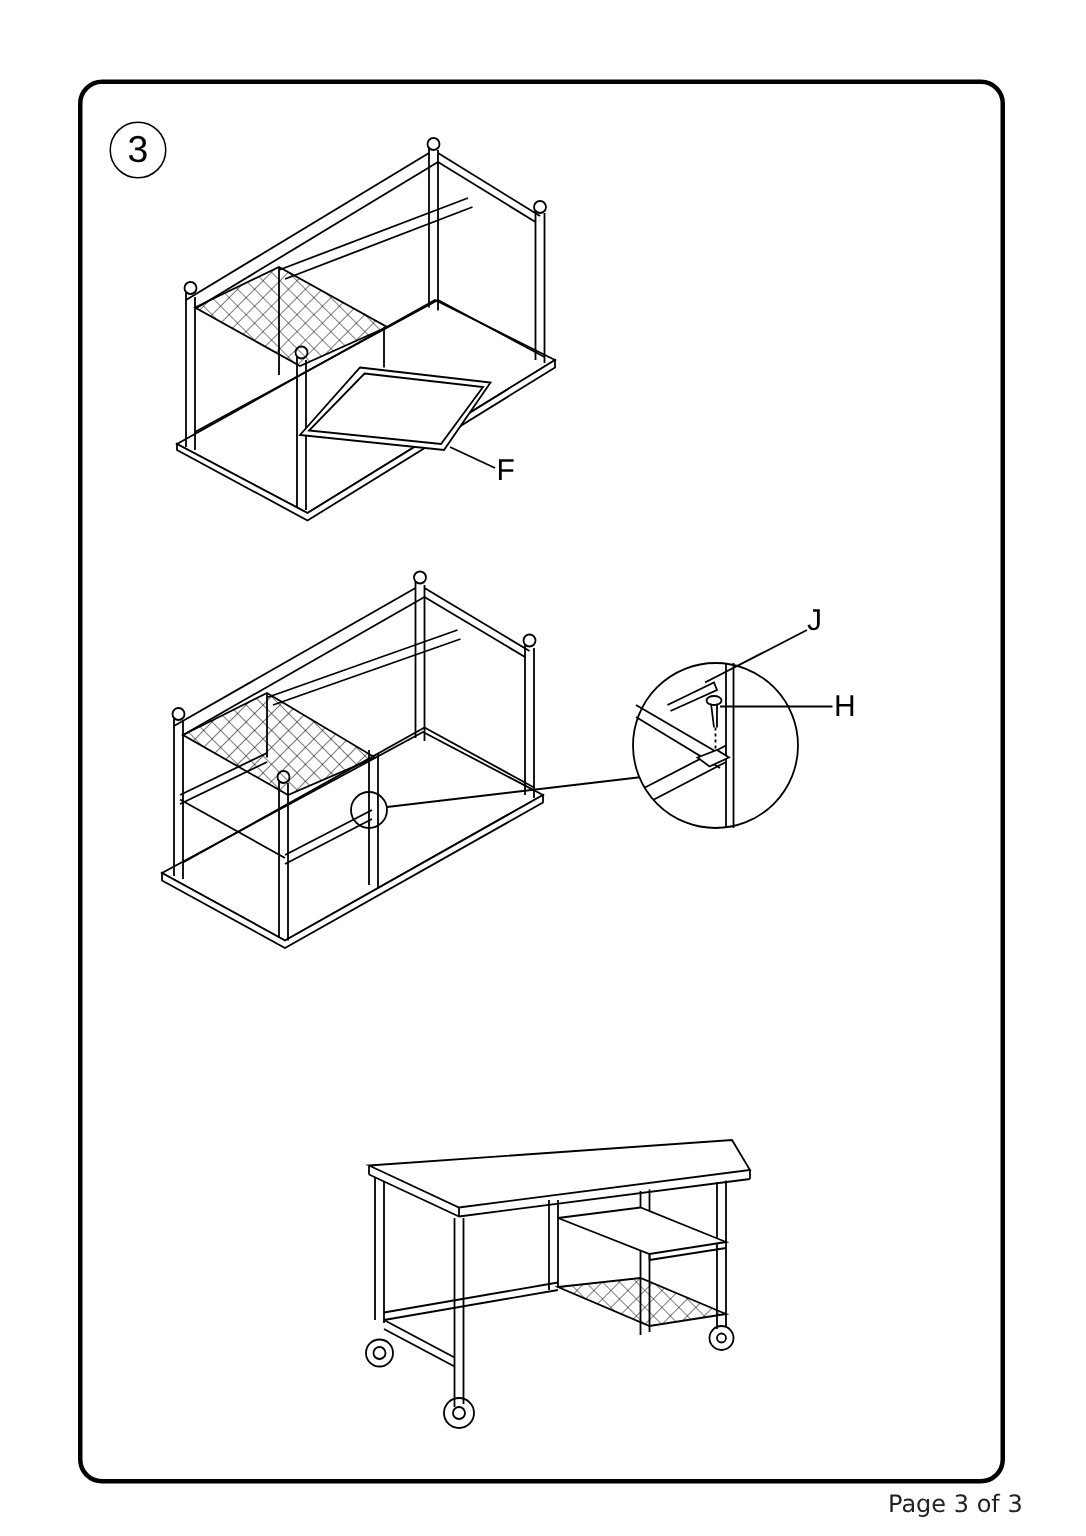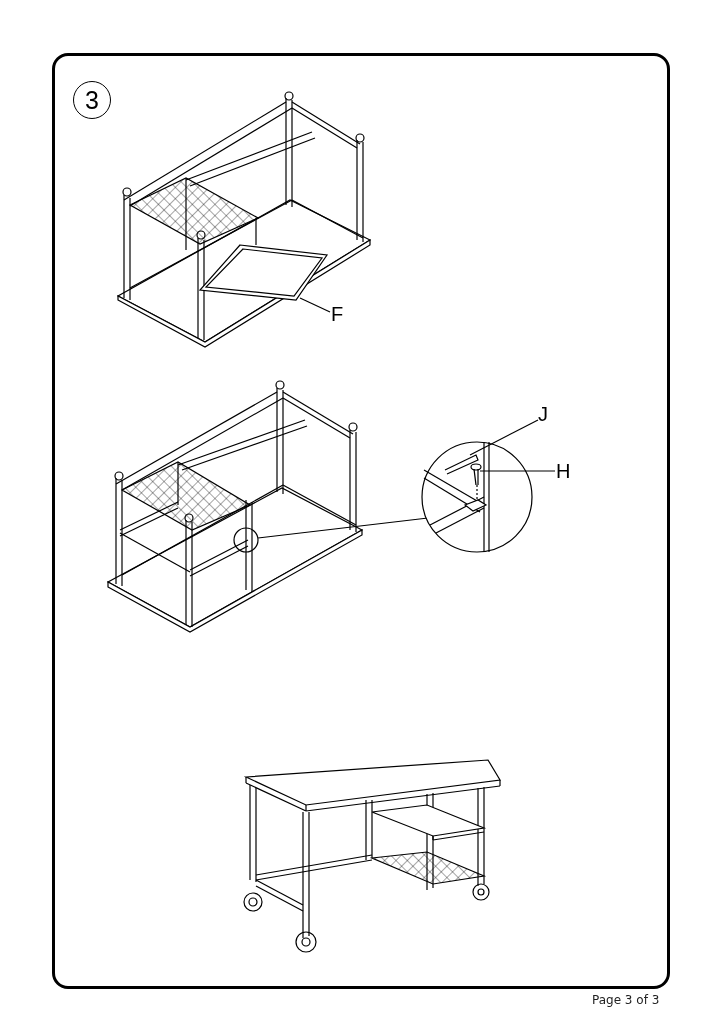--- a/index.html
+++ b/index.html
@@ -1,21 +1,21 @@
 <!DOCTYPE html>
 <html><head>
 <meta charset="utf-8">
 <style>
   html,body{margin:0;padding:0;background:#ffffff;}
   body{width:724px;height:1024px;position:relative;overflow:hidden;font-family:"Liberation Sans",sans-serif;}
   .frame{position:absolute;left:52px;top:53px;width:612px;height:930px;border:3px solid #000;border-radius:16px;box-sizing:content-box;}
   .step-badge{position:absolute;left:73px;top:81px;width:36px;height:36px;border:1.5px solid #000;border-radius:50%;display:flex;align-items:center;justify-content:center;font-size:25px;color:#000;font-family:"Liberation Sans",sans-serif;}
   .diagram{position:absolute;left:0;top:0;}
   .label{position:absolute;font-size:20px;color:#000;font-family:"Liberation Sans",sans-serif;line-height:1;}
-  .footer{position:absolute;left:592px;top:993px;font-size:12px;color:#222;font-family:"DejaVu Sans",sans-serif;}
+  .footer{position:absolute;left:592px;top:993px;font-size:16px;color:#222;font-family:"DejaVu Sans",sans-serif;}
   svg line, svg polyline, svg polygon, svg path, svg circle, svg rect, svg ellipse{vector-effect:non-scaling-stroke;}
 </style>
 </head>
 <body>
 
 <div class="frame"></div>
 
 <div class="step-badge">
   <span>3</span>
 </div>

